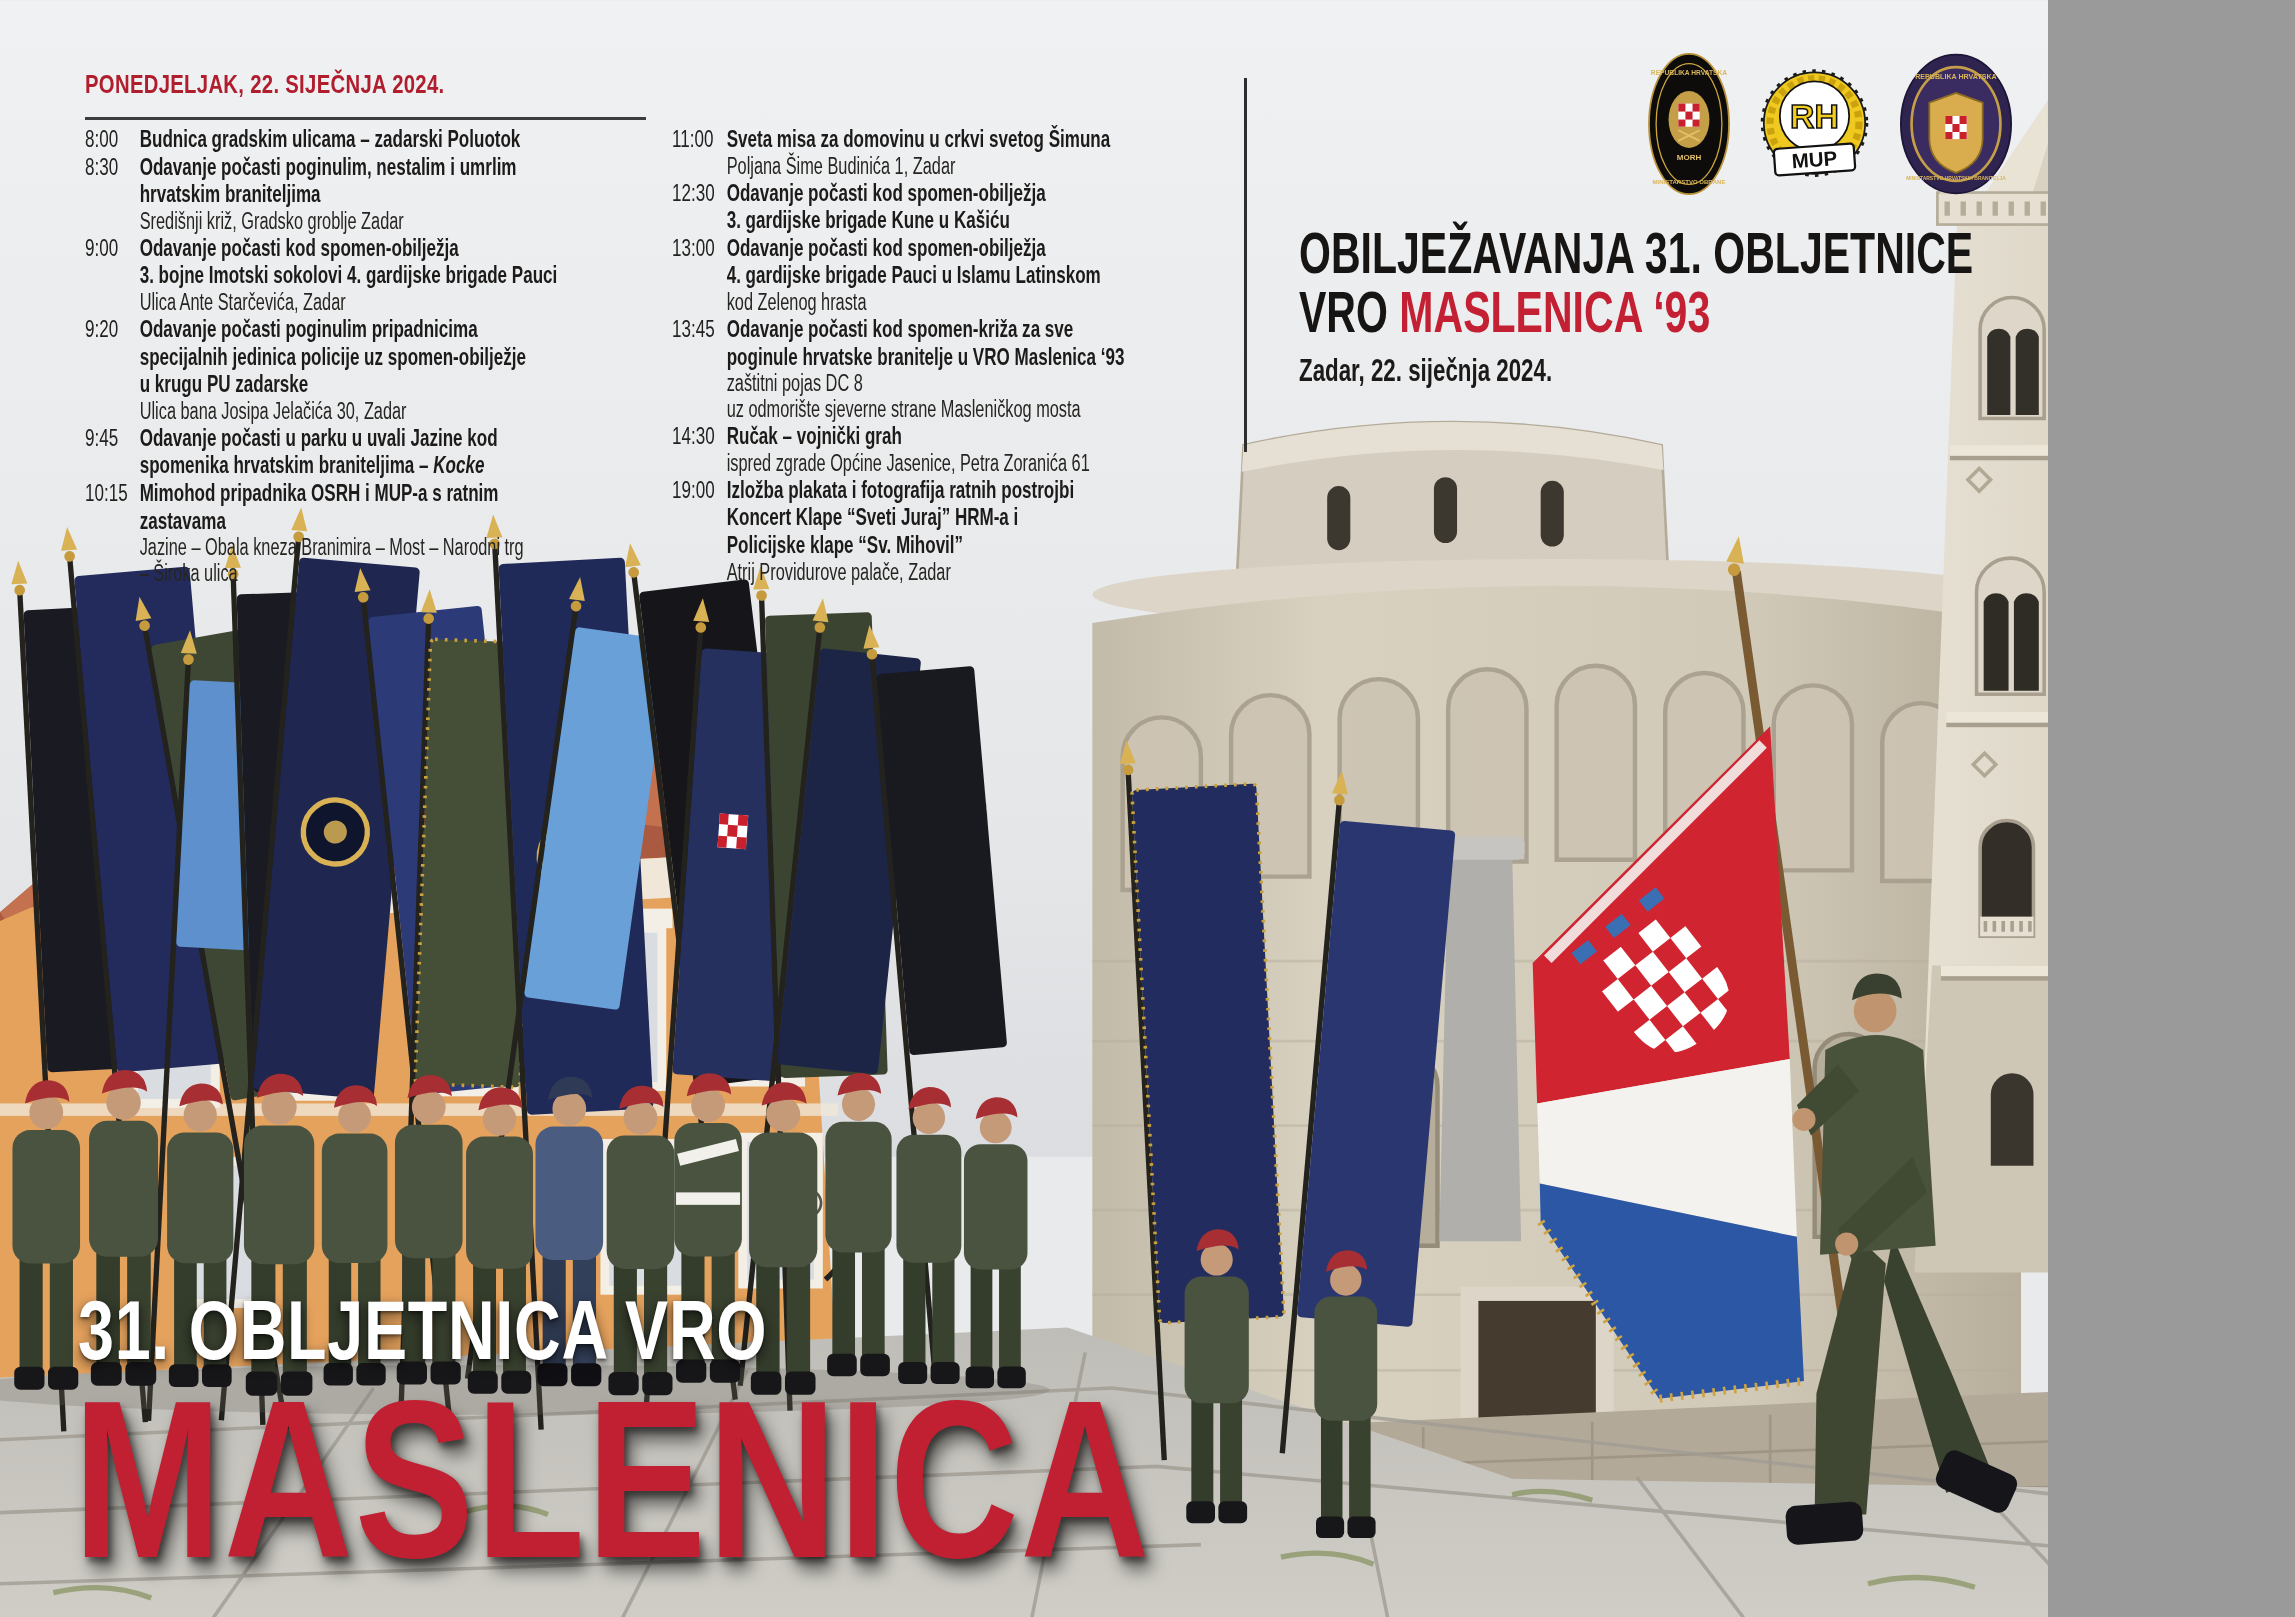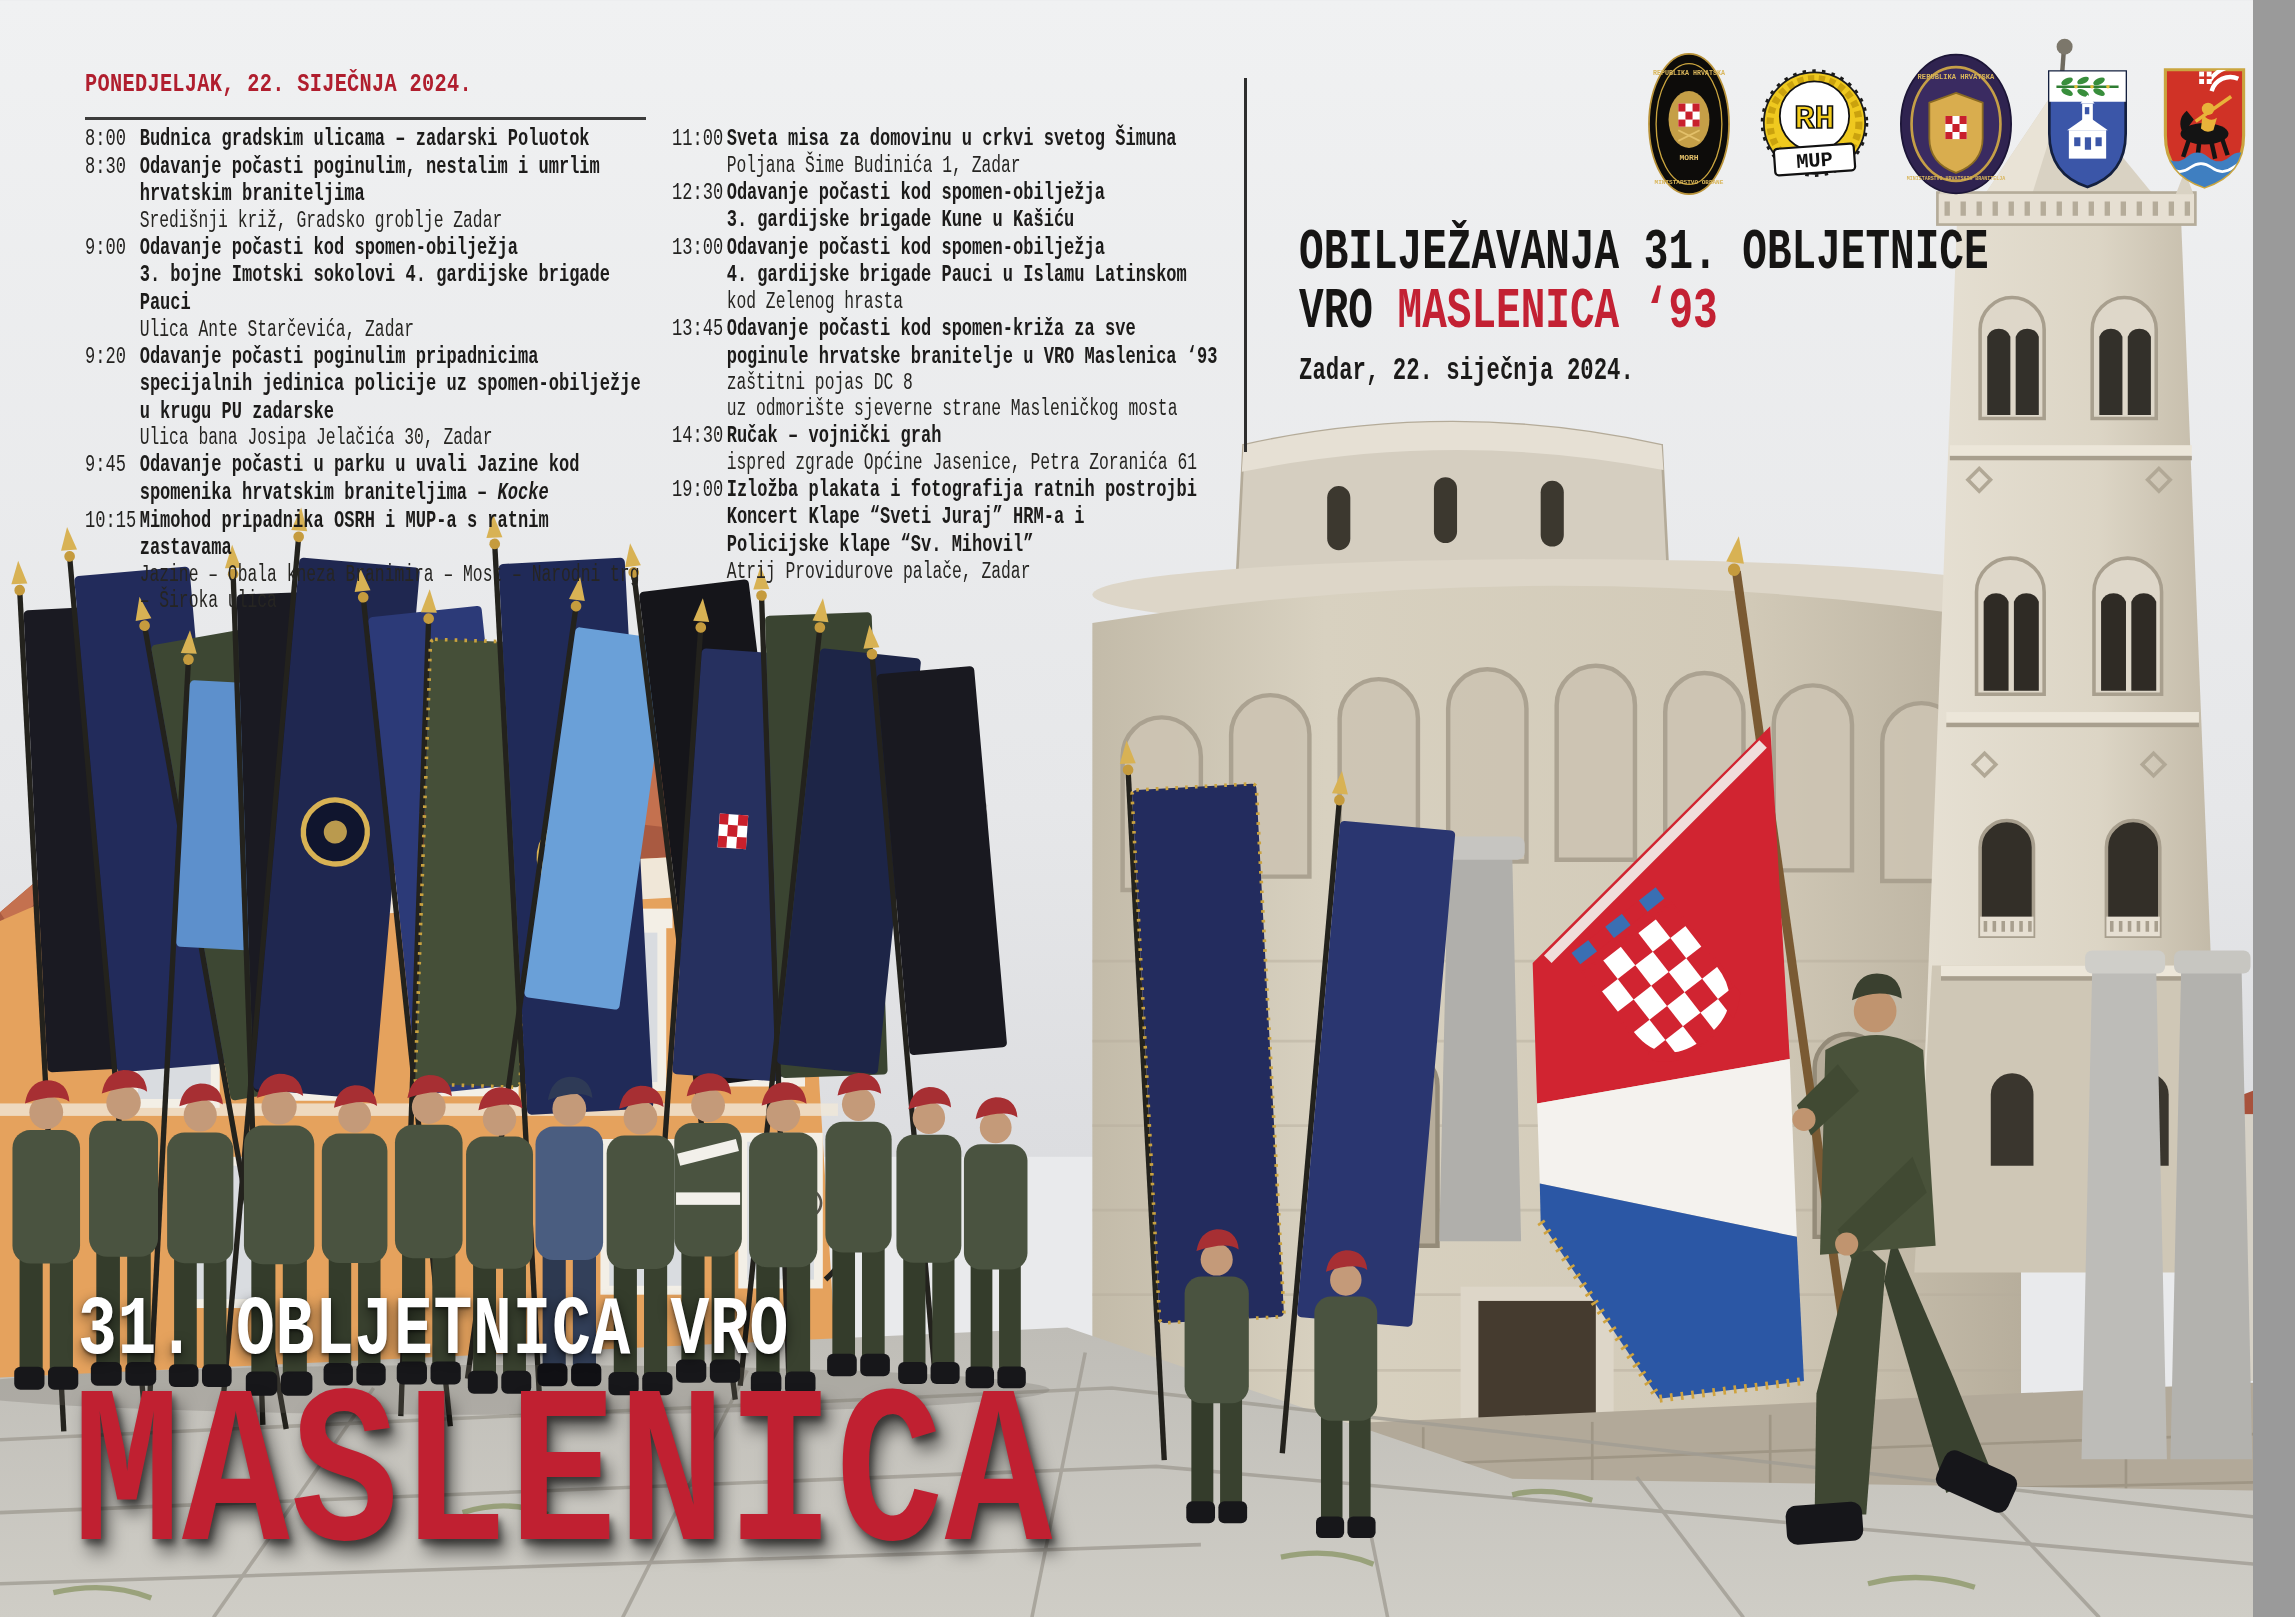--- a/index.html
+++ b/index.html
@@ -1,17 +1,17 @@
 <!DOCTYPE html>
 <html style="font-size:14.2px"><head>
 <meta charset="utf-8">
 <style>
   html,body{margin:0;padding:0;background:#9a9a9a;}
-  .page{position:relative;width:2253px;height:1618px;overflow:hidden;
-        font-family:Liberation Mono, monospace;background:#e9eaec;}
+  .page{position:relative;width:2048px;height:1618px;overflow:hidden;
+        font-family:Liberation Sans, sans-serif;background:#e9eaec;}
   .scene{position:absolute;left:0;top:0;z-index:0;}
   
   .date-header{position:absolute;left:85px;top:69px;z-index:4;color:#b01e2e;
      font-size:26px;font-weight:bold;letter-spacing:0.4px;white-space:nowrap;
      transform:scaleX(.78);transform-origin:0 0;}
   .date-underline{position:absolute;left:85px;top:117px;width:561px;height:2.7px;background:#3c3c3c;z-index:4;}
   .sch-col{position:absolute;top:125px;z-index:4;width:783px;transform:scaleX(.71);transform-origin:0 0;color:#1c1b1a;}
   #col1{left:85px;} #col2{left:672px;}
   .sch-row{display:flex;}
   .sch-time{width:77px;flex:0 0 77px;font-size:24px;line-height:27.6px;font-weight:400;color:#232220;}

